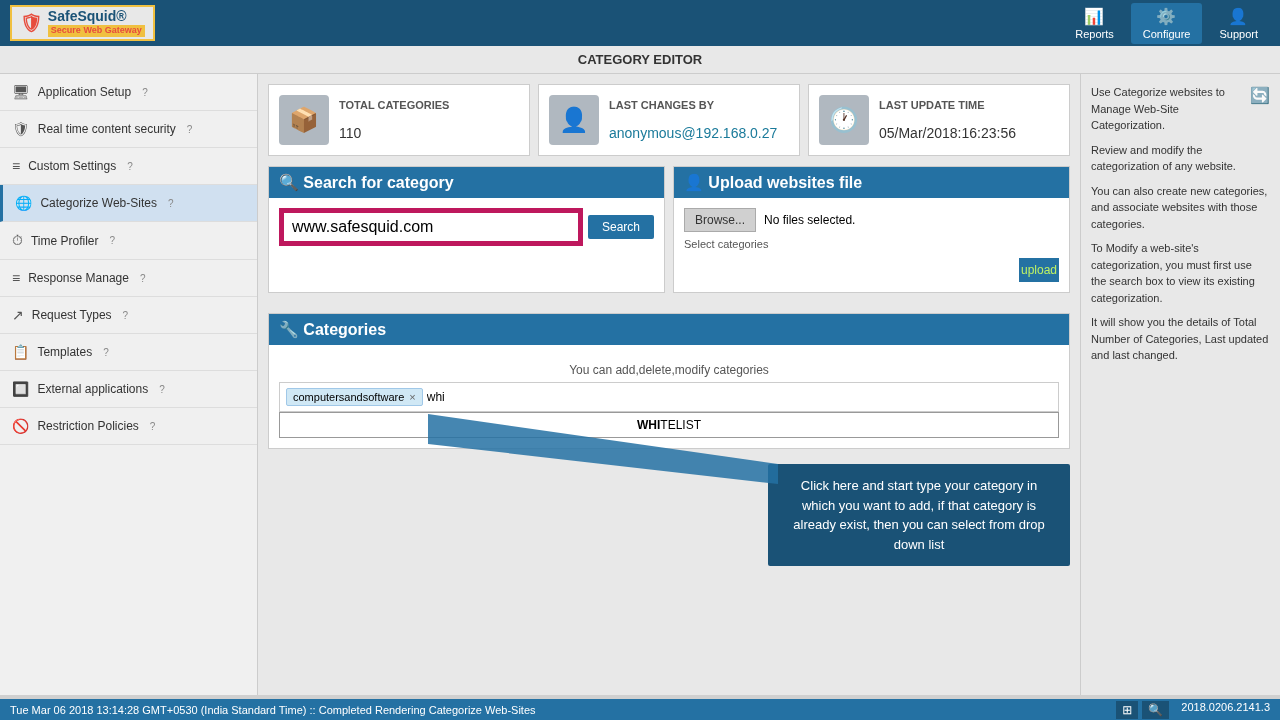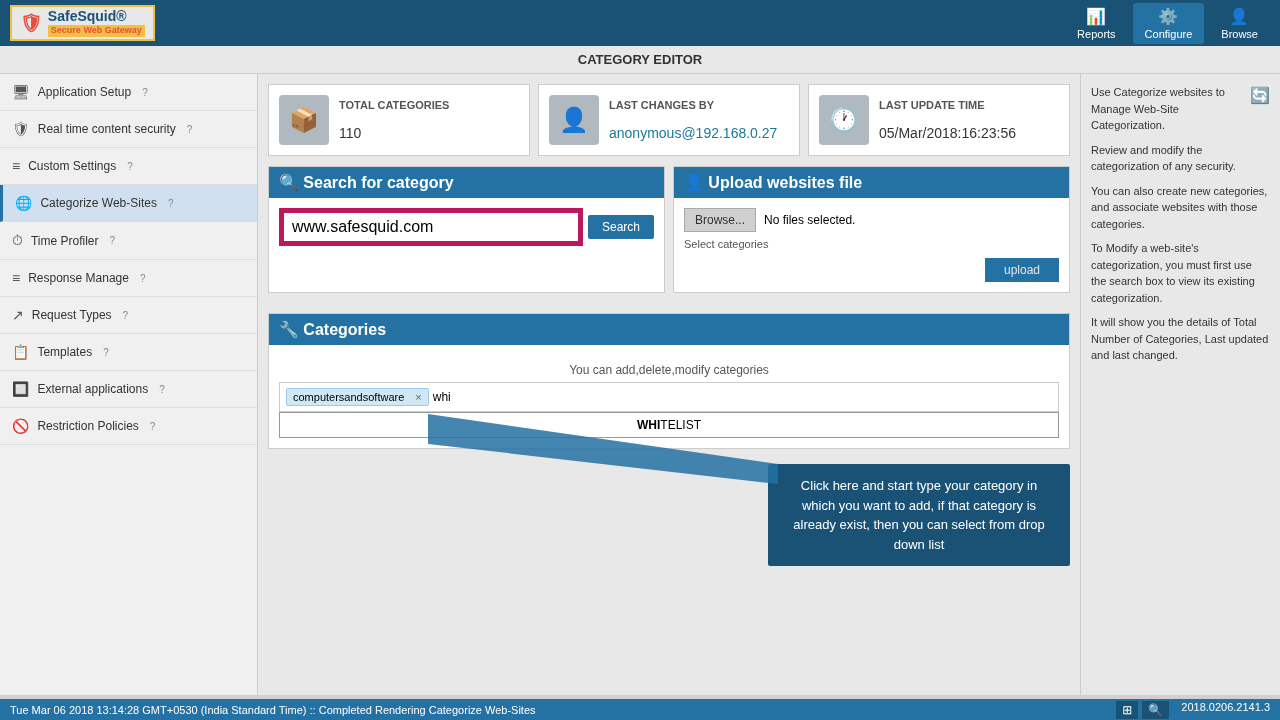--- a/index.html
+++ b/index.html
@@ -184,23 +184,23 @@
       align-items: center;
       gap: 8px;
       margin-bottom: 6px;
     }
     .select-categories { font-size: 11px; color: #555; }
     .btn-upload {
       display: block;
       margin-top: 8px;
       margin-left: auto;
       background: #2471a3;
-      color: #e5e5e5;
+      color: #bef264;
       border: none;
-      padding: 5px 19px;
+      padding: 5px 2px;
       font-size: 12px;
       cursor: pointer;
     }
 
     
     #categories-panel { margin-bottom: 10px; }
     .categories-hint { font-size: 12px; color: #555; text-align: center; padding: 8px 0 5px 0; }
 
     
     .tag-input-container {
@@ -213,21 +213,21 @@
       background: #fff;
       min-height: 30px;
     }
     .tag {
       background: #d0e8f5;
       border: 1px solid #a0c8e8;
       padding: 2px 6px;
       border-radius: 2px;
       display: flex;
       align-items: center;
-      gap: 11px;
+      gap: 5px;
       font-size: 11px;
     }
     .tag-remove {
       cursor: pointer;
       color: #666;
       font-size: 11px;
     }
     .tag-input {
       border: none;
       outline: none;
@@ -321,21 +321,21 @@
     <div class="nav-btn">
       <span class="nav-btn-icon">📊</span>
       <span>Reports</span>
     </div>
     <div class="nav-btn active">
       <span class="nav-btn-icon">⚙️</span>
       <span>Configure</span>
     </div>
     <div class="nav-btn">
       <span class="nav-btn-icon">👤</span>
-      <span>Browse</span>
+      <span>Support</span>
     </div>
   </div>
 </div>
 
 <div id="page-title-bar">CATEGORY EDITOR</div>
 
 <div id="main-layout">
 
   <div id="sidebar">
     <div class="sidebar-item">
@@ -476,21 +476,21 @@
           <span>Click here and start type your category in which you want to add, if that category is already exist, then you can select from drop down list</span>
         </div>
       </div>
     </div>
 
   </div>
 
   <div id="right-info">
     <span class="refresh-icon">🔄</span>
     <p>Use Categorize websites to Manage Web-Site Categorization.</p>
-    <p>Review and modify the categorization of any security.</p>
+    <p>Review and modify the categorization of any website.</p>
     <p>You can also create new categories, and associate websites with those categories.</p>
     <p>To Modify a web-site's categorization, you must first use the search box to view its existing categorization.</p>
     <p>It will show you the details of Total Number of Categories, Last updated and last changed.</p>
   </div>
 
 </div>
 
 <div id="status-bar">
   <span>Tue Mar 06 2018 13:14:28 GMT+0530 (India Standard Time) :: Completed Rendering Categorize Web-Sites</span>
   <div id="status-icons">

